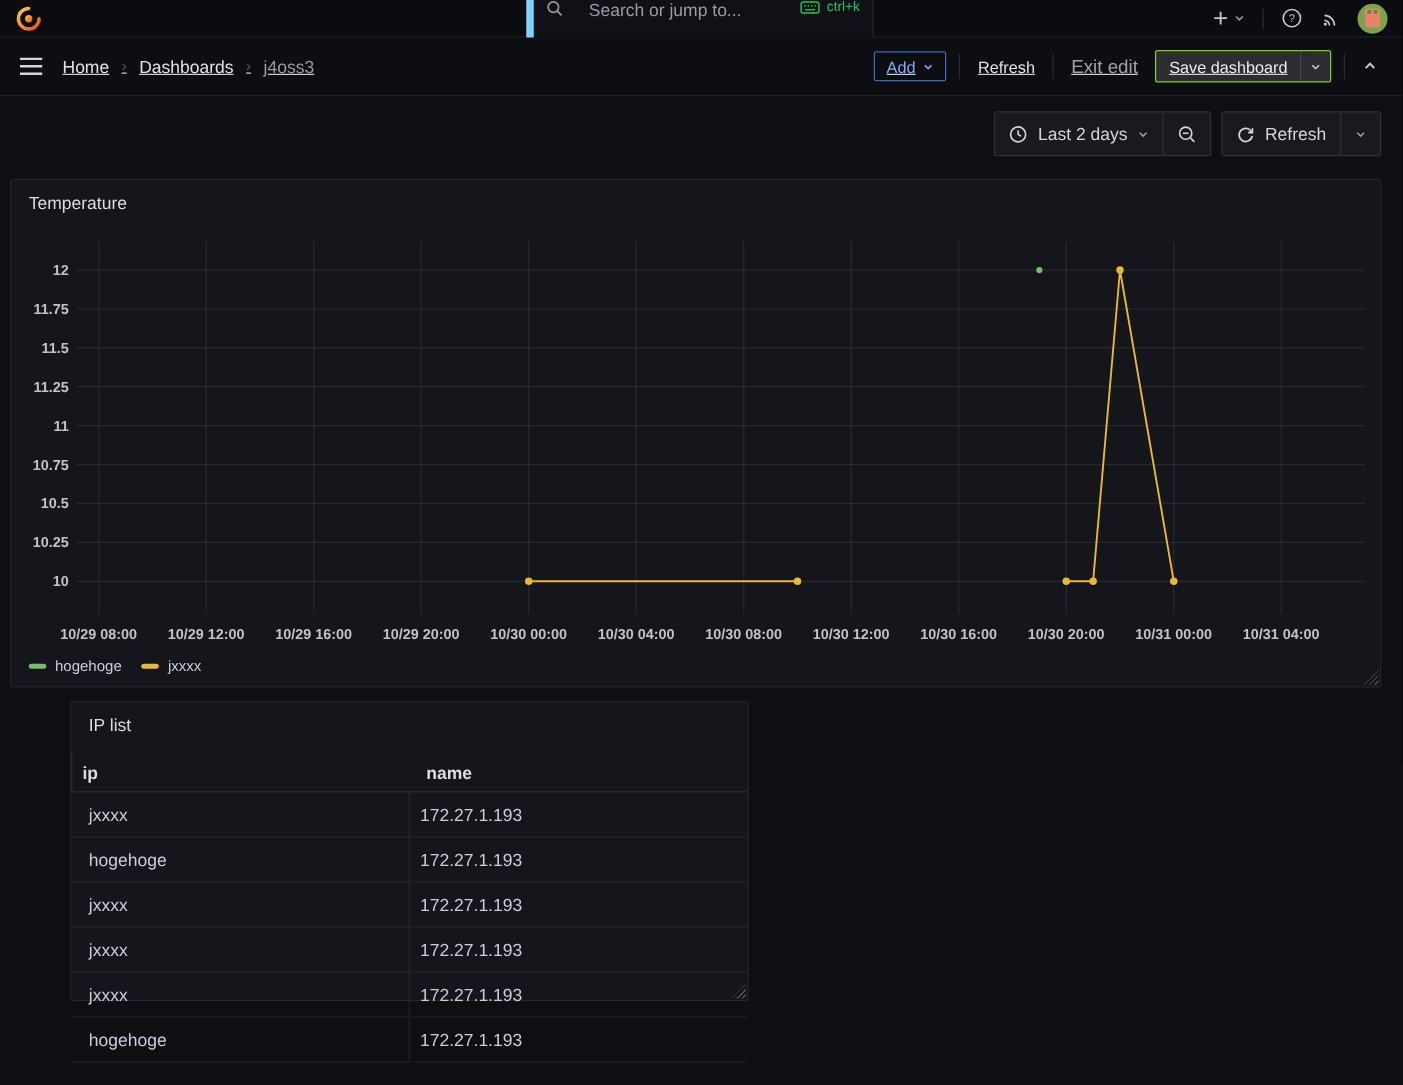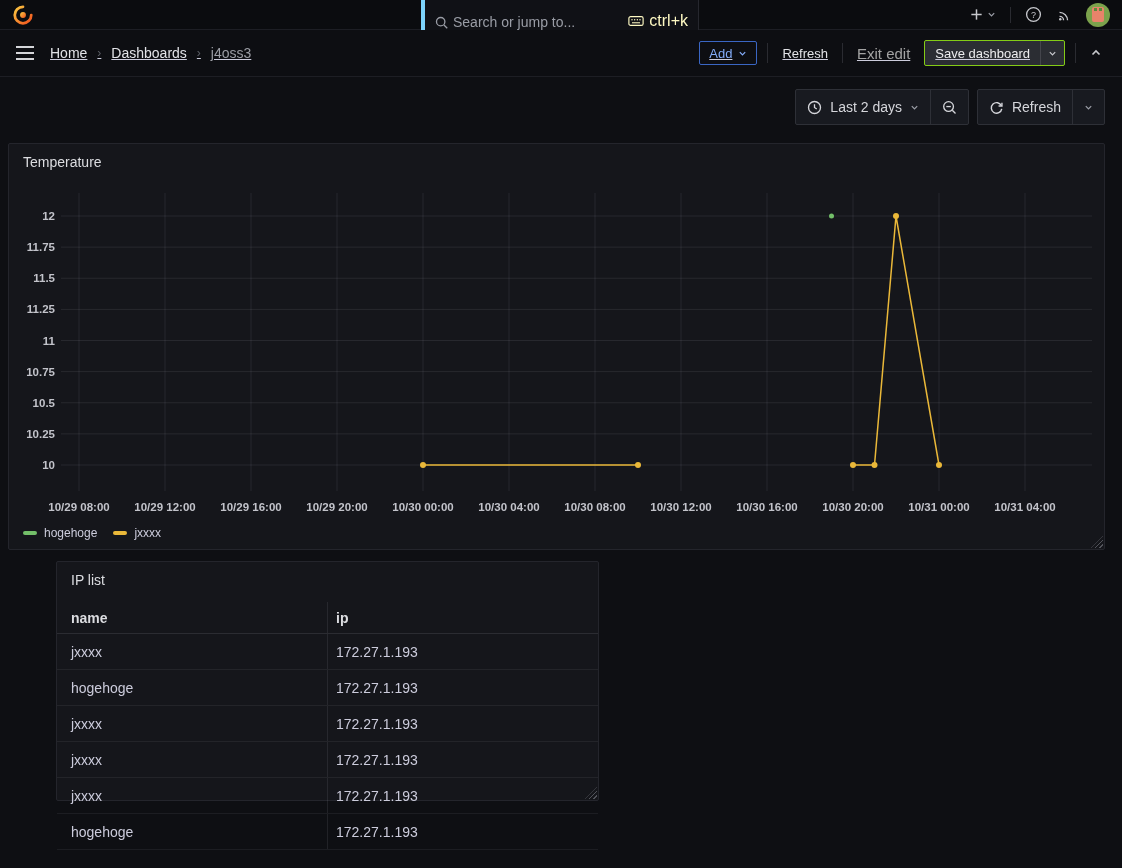--- a/index.html
+++ b/index.html
@@ -9,25 +9,25 @@
     background:#0e0f13; font-family:"Liberation Sans", sans-serif; color:#ccccdc;
   }
   
   .topbar {
     position:relative; height:30px; background:#0b0c0f;
     border-bottom:1px solid #1d1e24; display:flex; align-items:center; padding:0 12px;
   }
   .logo { width:22px; height:22px; display:flex; align-items:center; }
   .searchbox {
     position:absolute; left:421px; top:0; width:278px; height:30px;
-    background:#101116; border-left:4px solid #7dd3fc; border-right:1px solid #26272e;
-    display:flex; align-items:flex-end; padding:0 10px; gap:4px; cursor:text;
+    background:#101116; border-left:6px solid #7dd3fc; border-right:1px solid #26272e;
+    display:flex; align-items:flex-start; padding:0 10px; gap:20px; cursor:text;
   }
   .searchbox .ph { color:#9a9da6; font-size:14px; flex:1; white-space:nowrap; }
-  .shortcut { display:flex; align-items:center; gap:5px; color:#fef9c3; font-size:16px; }
+  .shortcut { display:flex; align-items:center; gap:5px; color:#22c55e; font-size:11px; }
   .topbar-right { margin-left:auto; display:flex; align-items:center; gap:14px; }
   .icon-btn { display:flex; align-items:center; gap:3px; color:#c7c8cd; cursor:pointer; }
   .vdiv { width:1px; height:16px; background:#2a2b31; }
   .avatar {
     width:24px; height:24px; border-radius:50%; background:#7ba24c; position:relative;
     overflow:hidden; cursor:pointer;
   }
   .avatar .creature {
     position:absolute; left:6px; top:4px; width:12px; height:15px;
     background:#e8836a; border-radius:2px;
@@ -313,22 +313,22 @@
         <span class="legend-label">jxxxx</span>
       </span>
     </div>
     <span class="resize-handle"></span>
   </div>
 
   <div class="panel panel-iplist">
     <div class="panel-title">IP list</div>
     <div class="table">
       <div class="trow header">
+        <span class="tcell col2">ip</span>
         <span class="tcell">name</span>
-        <span class="tcell col2">ip</span>
       </div>
       <div class="trow">
         <span class="tcell">jxxxx</span>
         <span class="tcell col2">172.27.1.193</span>
       </div>
       <div class="trow">
         <span class="tcell">hogehoge</span>
         <span class="tcell col2">172.27.1.193</span>
       </div>
       <div class="trow">

